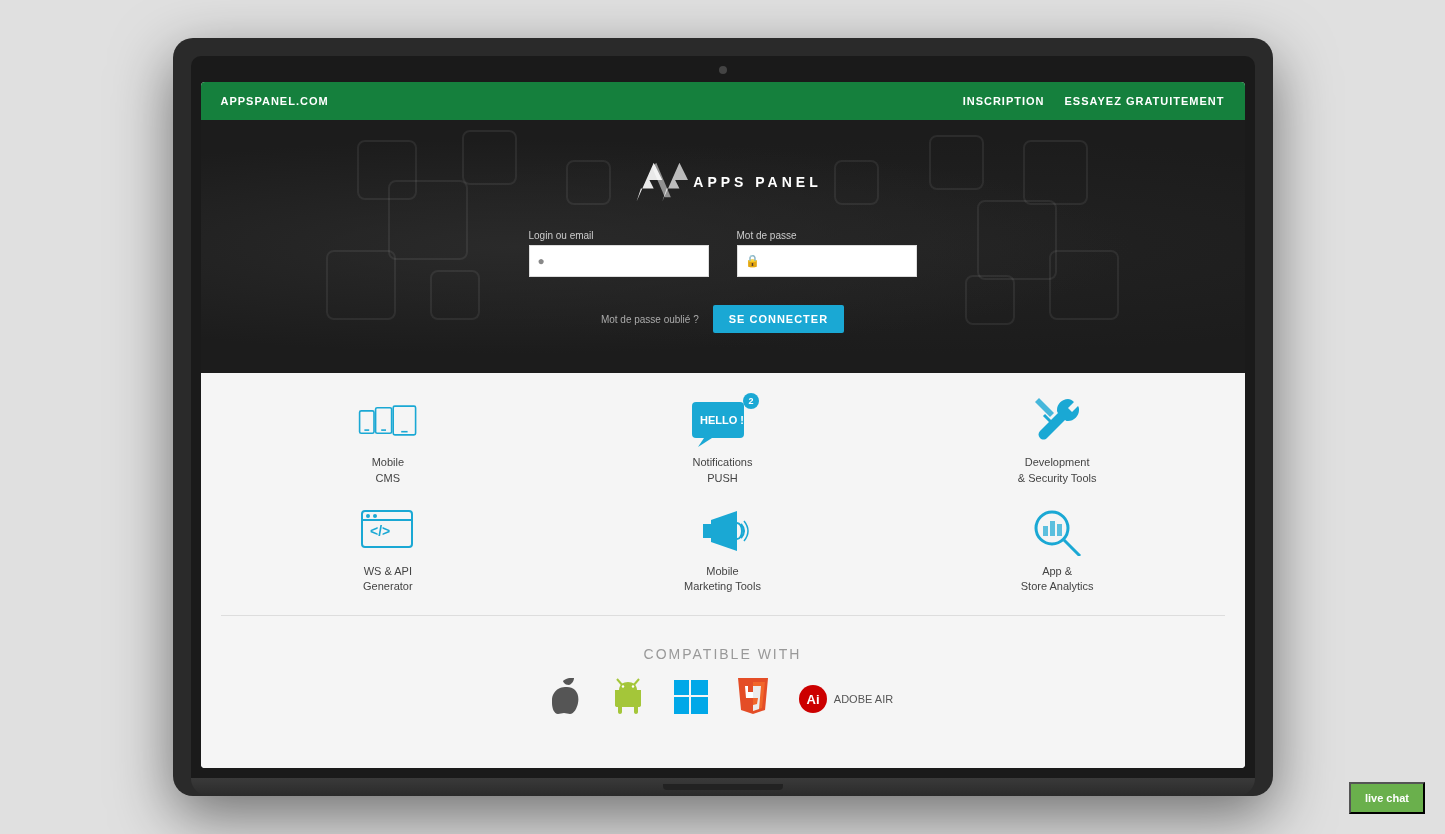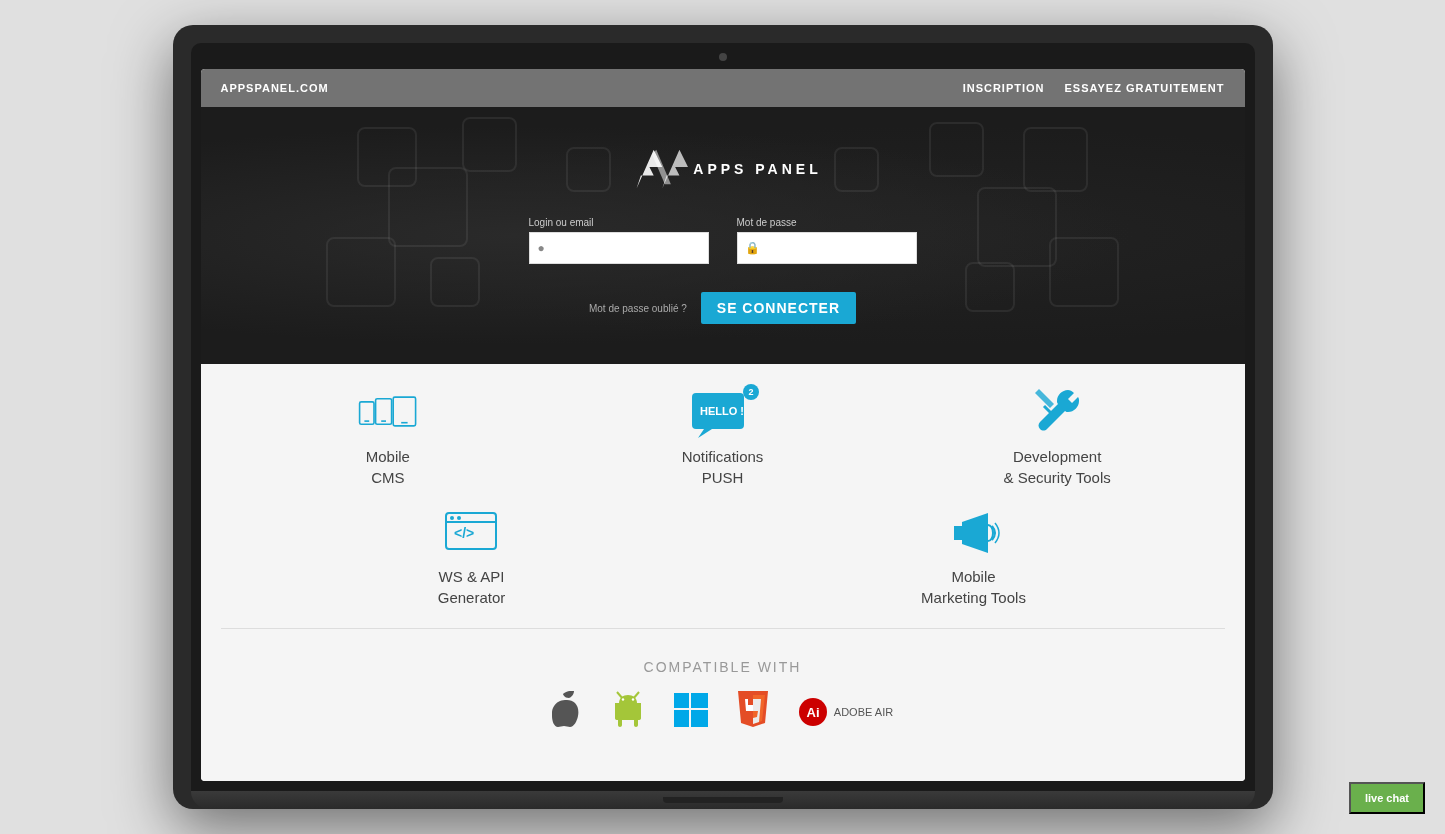--- a/index.html
+++ b/index.html
@@ -37,21 +37,21 @@
 
     .screen {
       background: #fff;
       border-radius: 4px;
       overflow: hidden;
       position: relative;
     }
 
     
     .top-nav {
-      background: #737373;
+      background: #15803d;
       display: flex;
       align-items: center;
       justify-content: space-between;
       padding: 0 20px;
       height: 38px;
     }
 
     .nav-brand {
       color: #fff;
       font-size: 11px;
@@ -179,21 +179,21 @@
     .forgot-text {
       color: #aaa;
       font-size: 10px;
     }
 
     .connect-btn {
       background: #1aa8d4;
       color: #fff;
       border: none;
       padding: 8px 16px;
-      font-size: 14px;
+      font-size: 11px;
       font-weight: bold;
       letter-spacing: 1px;
       cursor: pointer;
       border-radius: 2px;
     }
 
     
     .features {
       background: #f5f5f5;
       padding: 24px 20px;
@@ -224,21 +224,21 @@
     .feature-icon {
       width: 60px;
       height: 50px;
       margin-bottom: 8px;
       display: flex;
       align-items: center;
       justify-content: center;
     }
 
     .feature-label {
-      font-size: 15px;
+      font-size: 11px;
       color: #444;
       line-height: 1.4;
     }
 
     .divider {
       border: none;
       border-top: 1px solid #ddd;
       margin: 10px 0 20px;
     }
 
@@ -469,20 +469,34 @@
                 <path d="M16,14 L42,5 L42,45 L16,36 Z" fill="#1aa8d4"></path>
                 <ellipse cx="42" cy="25" rx="5" ry="8" fill="none" stroke="#1aa8d4" stroke-width="2"></ellipse>
 
                 <path d="M46,18 Q52,25 46,32" fill="none" stroke="#1aa8d4" stroke-width="2"></path>
                 <path d="M49,15 Q57,25 49,35" fill="none" stroke="#1aa8d4" stroke-width="1.5"></path>
               </svg>
             </div>
             <span class="feature-label">Mobile<br>Marketing Tools</span>
           </div>
 
+          <div class="feature-item">
+            <div class="feature-icon">
+              <svg width="55" height="50" viewBox="0 0 55 50" xmlns="http://www.w3.org/2000/svg">
+
+                <circle cx="22" cy="22" r="16" fill="none" stroke="#1aa8d4" stroke-width="3"></circle>
+                <line x1="34" y1="34" x2="50" y2="50" stroke="#1aa8d4" stroke-width="3"></line>
+
+                <rect x="13" y="20" width="5" height="10" fill="#1aa8d4" opacity="0.7"></rect>
+                <rect x="20" y="15" width="5" height="15" fill="#1aa8d4" opacity="0.7"></rect>
+                <rect x="27" y="18" width="5" height="12" fill="#1aa8d4" opacity="0.7"></rect>
+              </svg>
+            </div>
+            <span class="feature-label">App &amp;<br>Store Analytics</span>
+          </div>
         </div>
 
         <hr class="divider">
 
         <div class="compat-section">
           <p class="compat-title">COMPATIBLE WITH</p>
           <div class="compat-icons">
 
             <div class="compat-icon">
               <svg width="30" height="36" viewBox="0 0 30 36" xmlns="http://www.w3.org/2000/svg">

